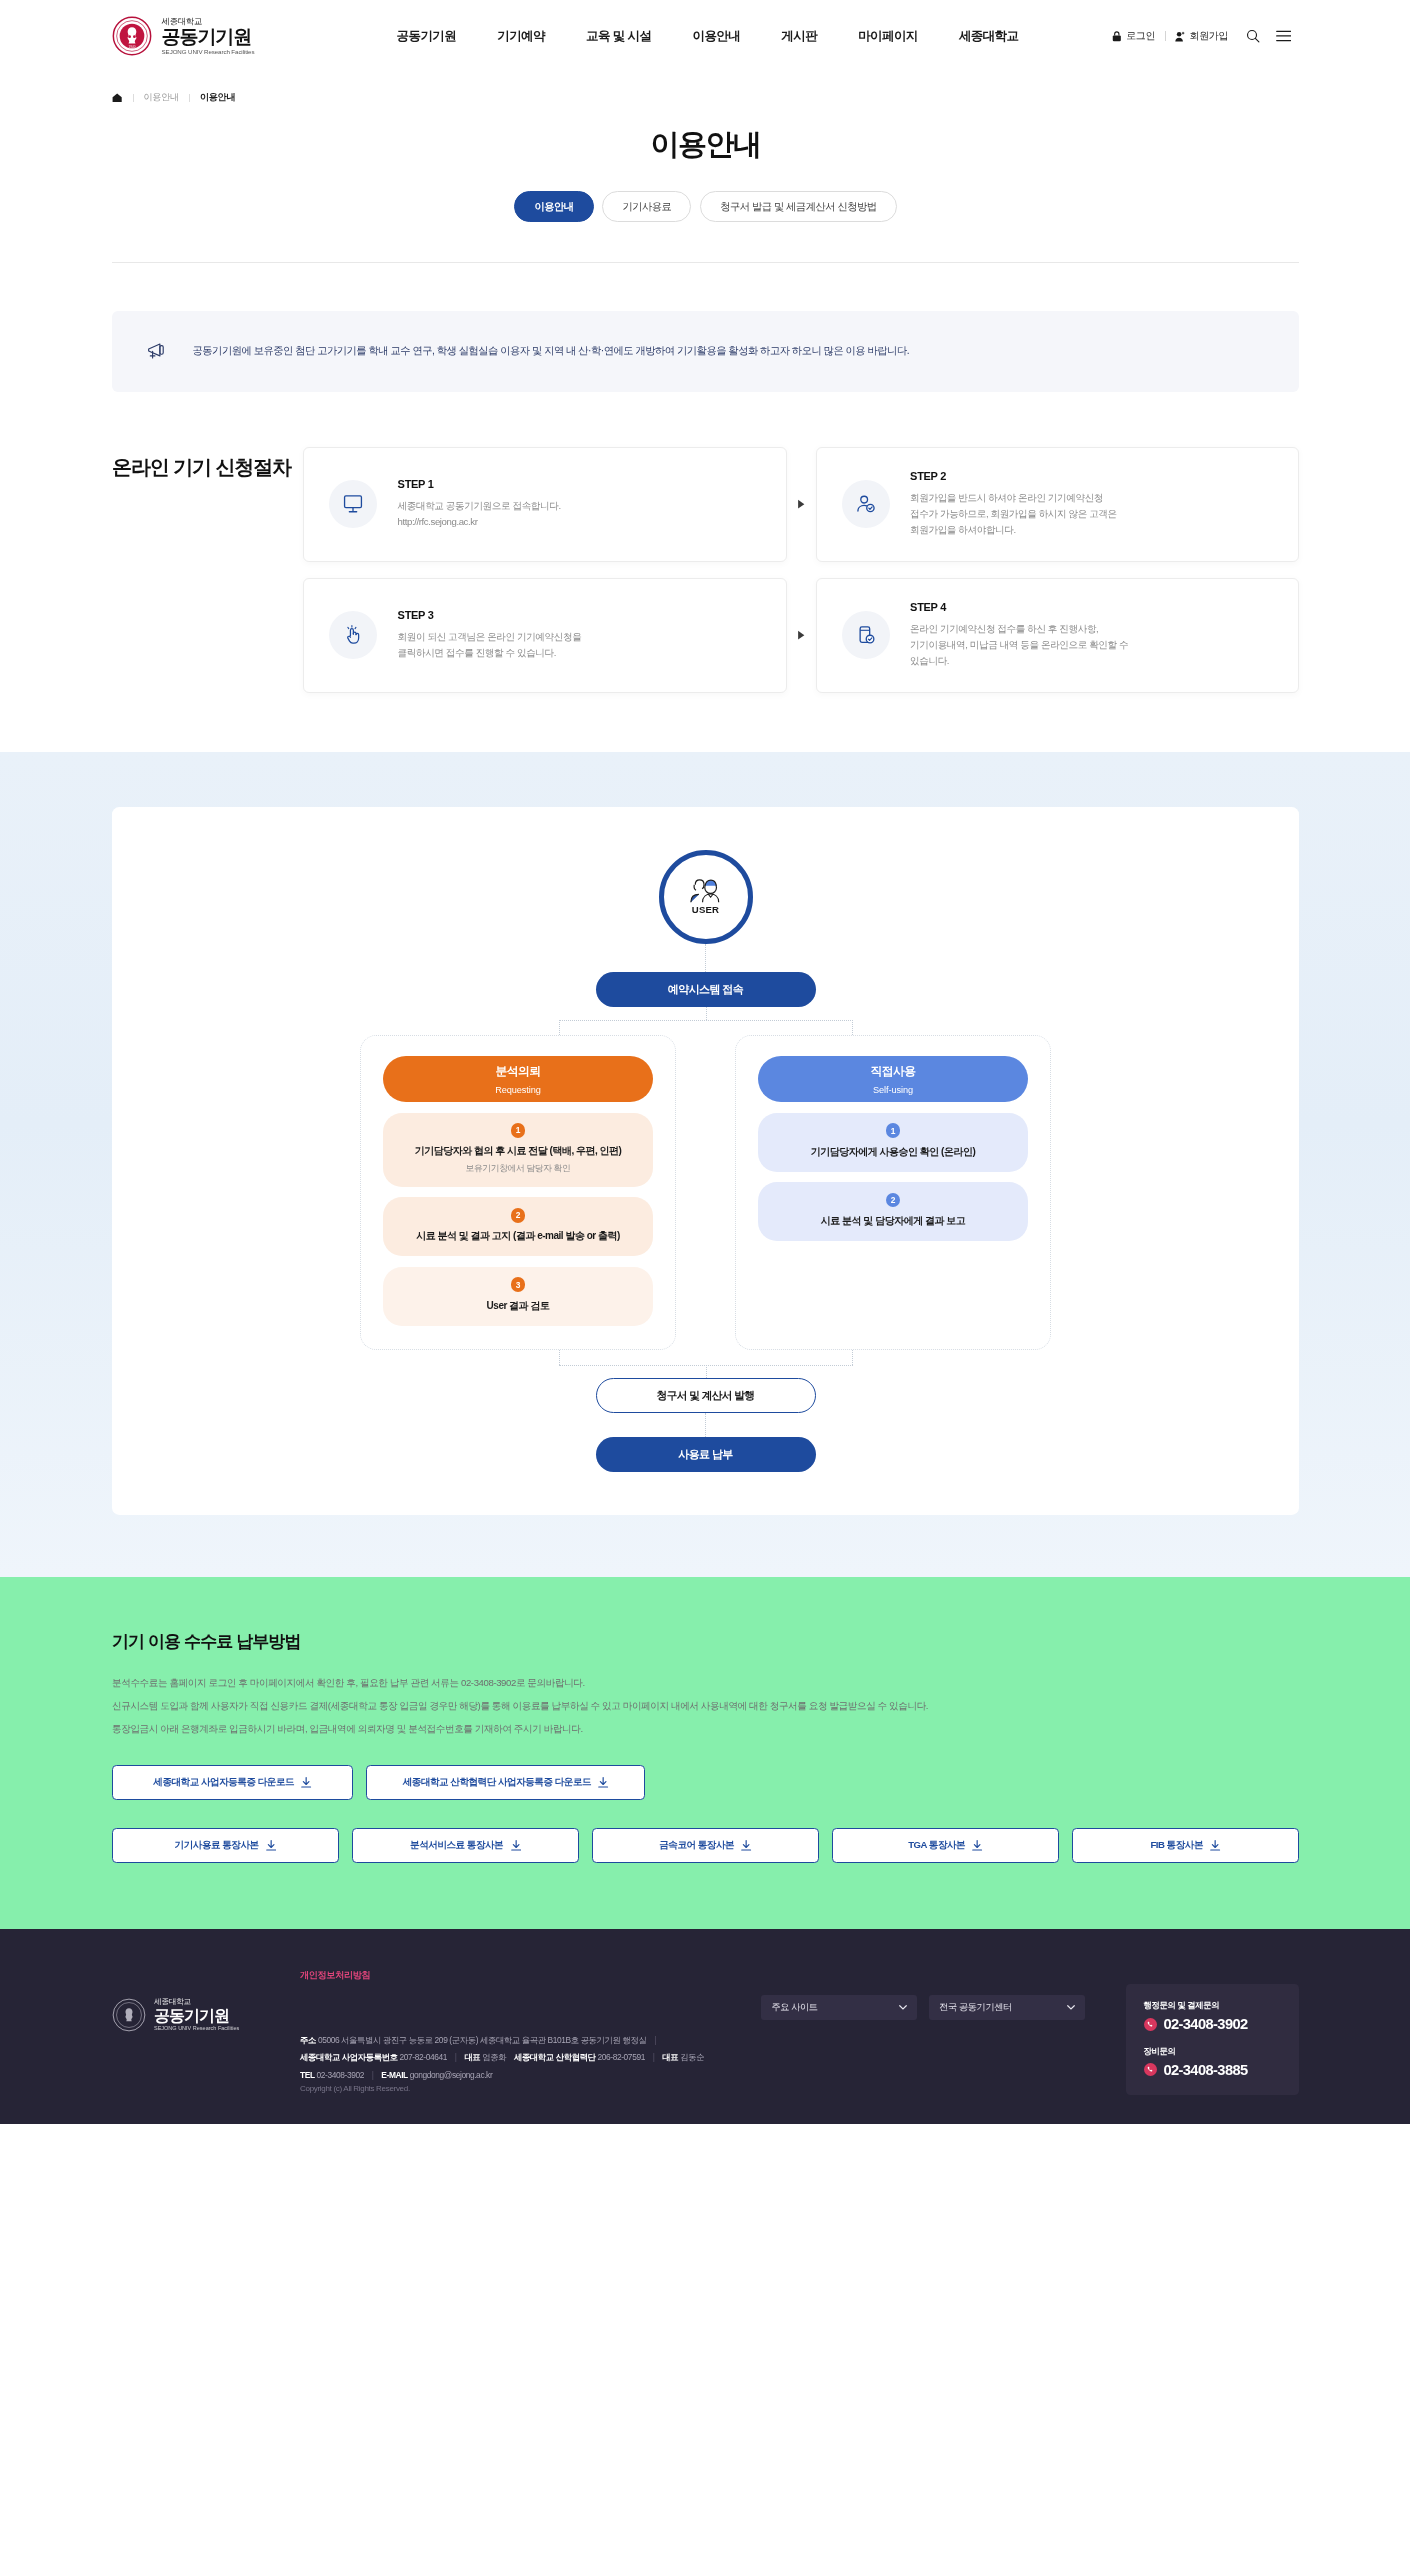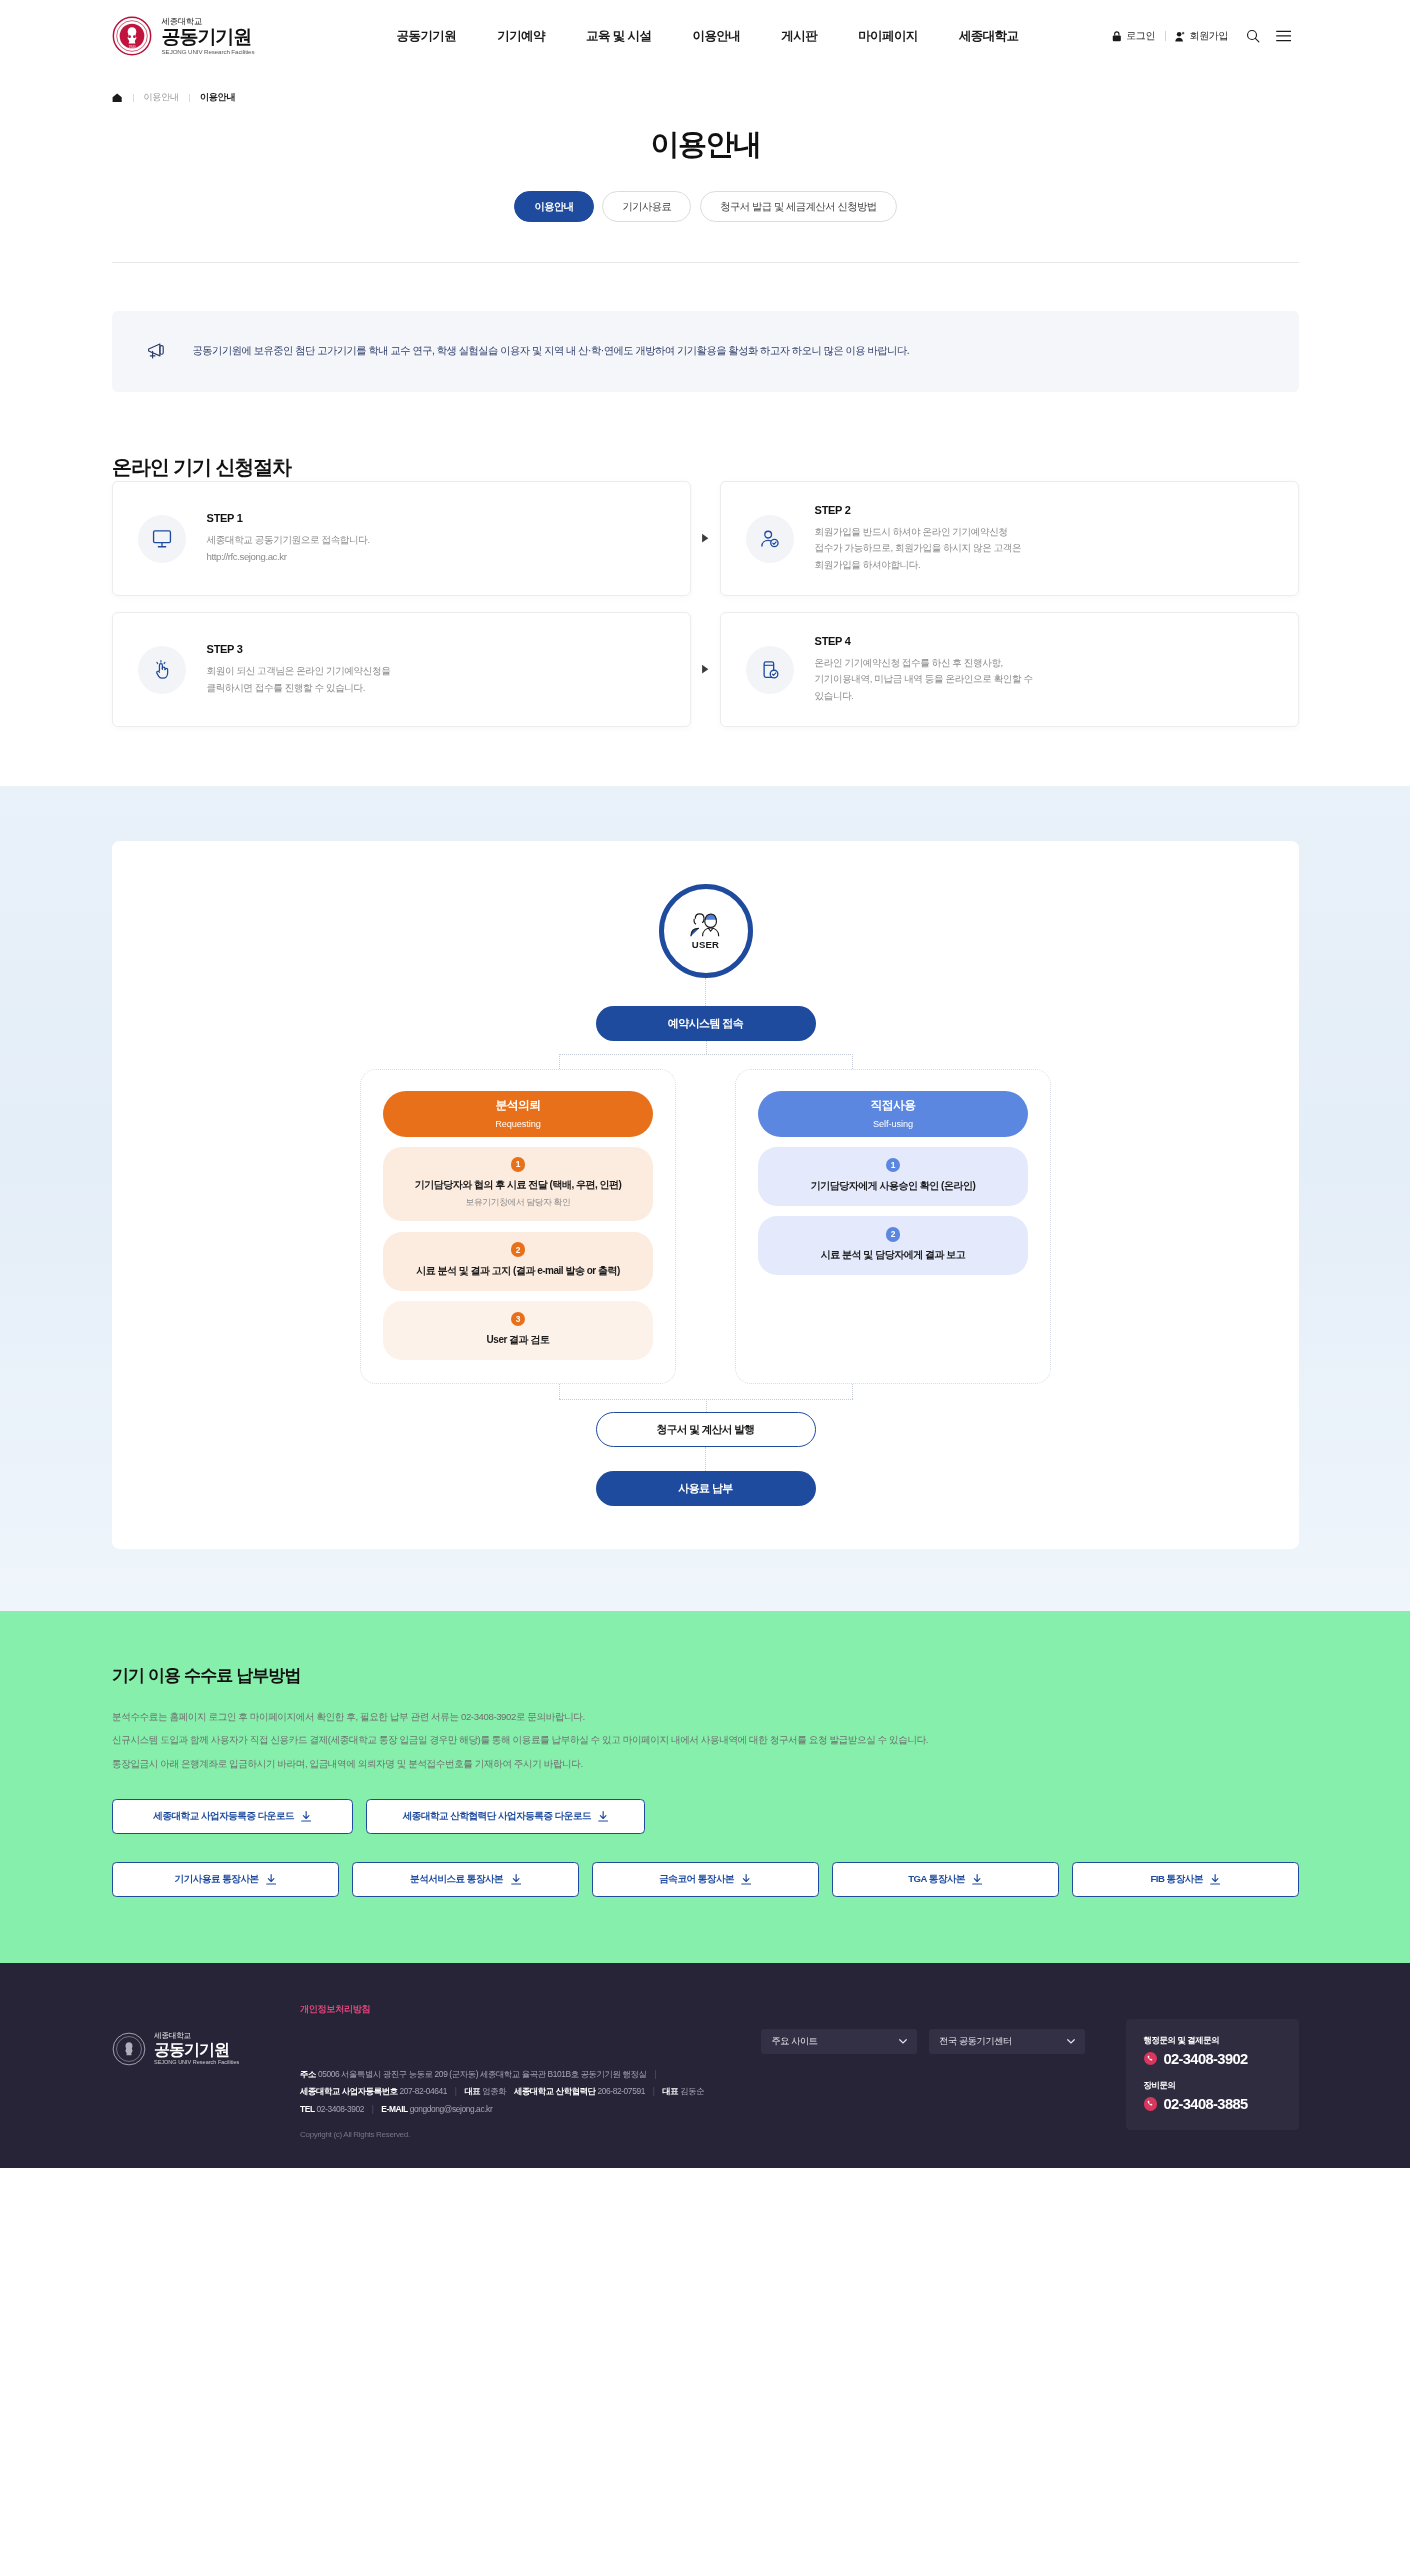--- a/index.html
+++ b/index.html
@@ -74,21 +74,21 @@
     background: #f5f6fa;
     border-radius: 5.9px;
     height: 81px;
     display: flex; align-items: center; padding: 0 32px;
     gap: 22px;
   }
   .notice-icon { width: 26.5px; height: 26.5px; flex: none; }
   .notice-text { font-size: 10.3px; color: #2b3a67; letter-spacing: -0.5px; line-height: 1.6; }
 
   
-  .steps-wrap { margin: 55px 112px 0 112px; display: flex; gap: 0; flex-direction: column; }
+  .steps-wrap { margin: 55px 112px 0 112px; display: flex; gap: 0; }
   .steps-title {
     width: 191px; flex: none; font-size: 20px; font-weight: 800; letter-spacing: -1.1px;
     color: #111; padding-top: 7.3px;
   }
   .steps-grid {
     flex: 1; display: grid; grid-template-columns: 1fr 29px 1fr;
     grid-template-rows: auto auto; row-gap: 16px; align-items: stretch;
   }
   .step-card {
     background: #fff; border: 0.7px solid #ececec; border-radius: 5.9px;
@@ -210,21 +210,21 @@
   .selects { display: flex; gap: 11.8px; margin-top: 13.2px; justify-content: flex-end; }
   .f-select {
     width: 156px; height: 25px; background: #332f45; border-radius: 2.9px;
     display: flex; align-items: center; justify-content: space-between;
     padding: 0 10.3px; font-size: 9.2px; color: #e7e5ee; letter-spacing: -0.4px;
   }
   .f-info { margin-top: 14.7px; display: flex; flex-direction: column; gap: 6.6px; justify-content: space-between; }
   .f-row { font-size: 8.4px; color: #a8a5b5; letter-spacing: -0.4px; }
   .f-row b { color: #fff; font-weight: 700; }
   .f-row .vsep { color: #575267; margin: 0 5.9px; }
-  .copyright { margin-top: 16px; font-size: 8px; color: #787488; letter-spacing: -0.3px; }
+  .copyright { margin-top: 4px; font-size: 8px; color: #787488; letter-spacing: -0.3px; }
   .f-right {
     width: 173px; flex: none; background: #302c40; border-radius: 4.4px;
     padding: 16px 17.6px 17.6px 17.6px; display: flex; flex-direction: column; gap: 13.2px;
     margin-top: 17.6px;
   }
   .f-call-label { font-size: 8.4px; color: #fff; font-weight: 700; letter-spacing: -0.4px; margin-bottom: 5.1px; }
   .f-call-num { font-size: 14.7px; font-weight: 800; color: #fff; letter-spacing: -0.6px; display: flex; align-items: center; gap: 6.6px; }
   .f-call-ic { width: 13.2px; height: 13.2px; border-radius: 50%; background: #d8375e; display:flex; align-items:center; justify-content:center; flex:none;}
 </style>
 </head>

